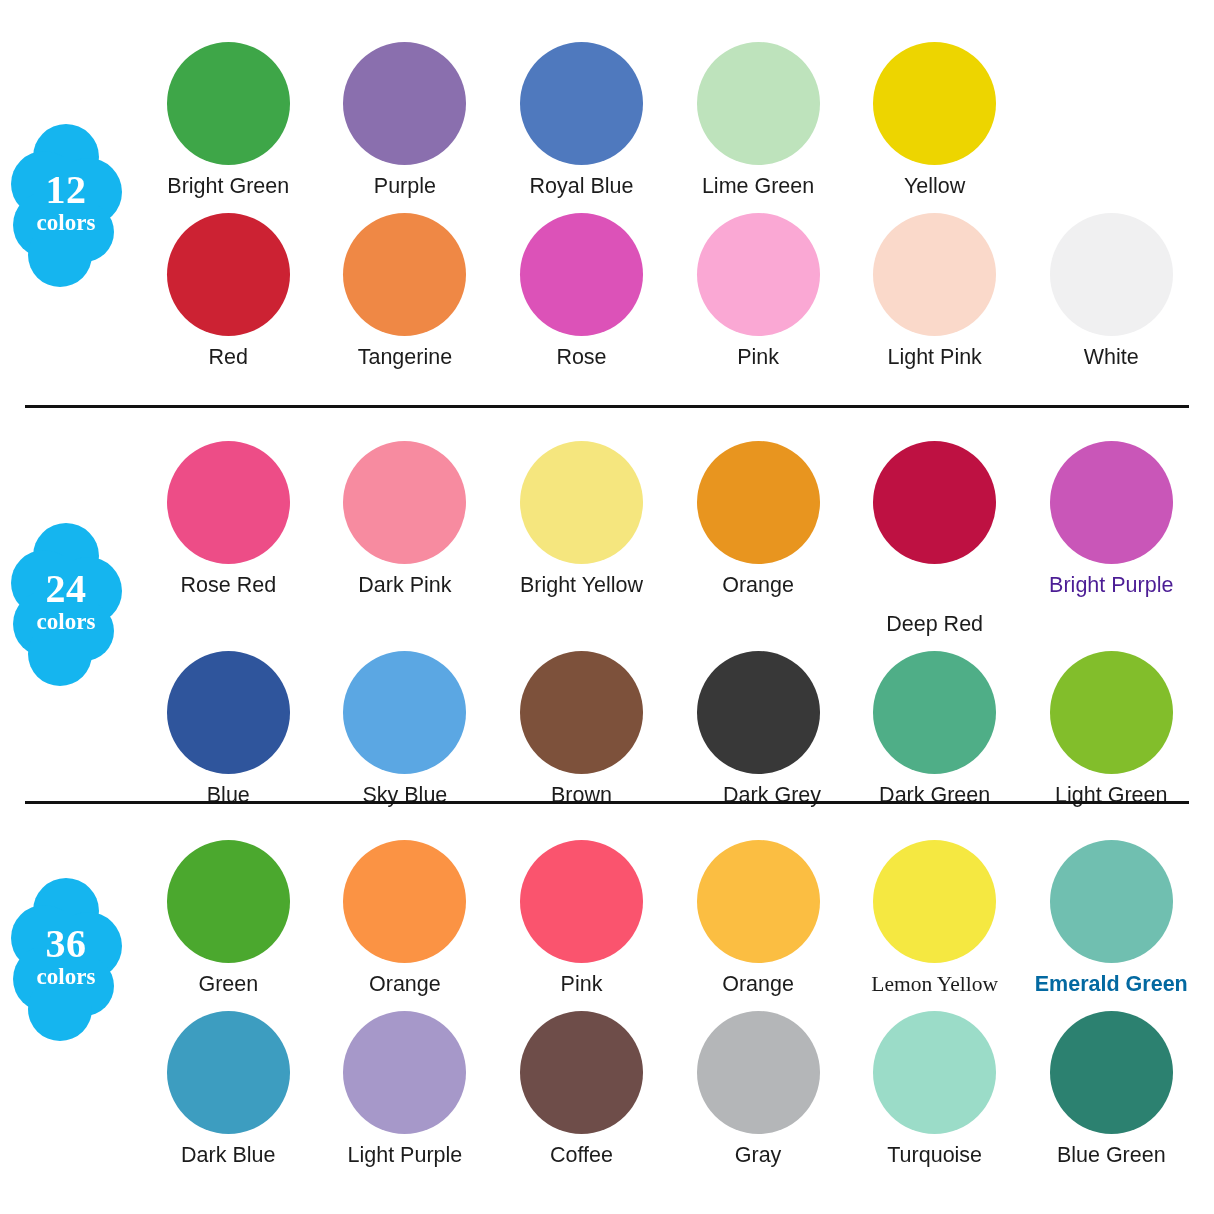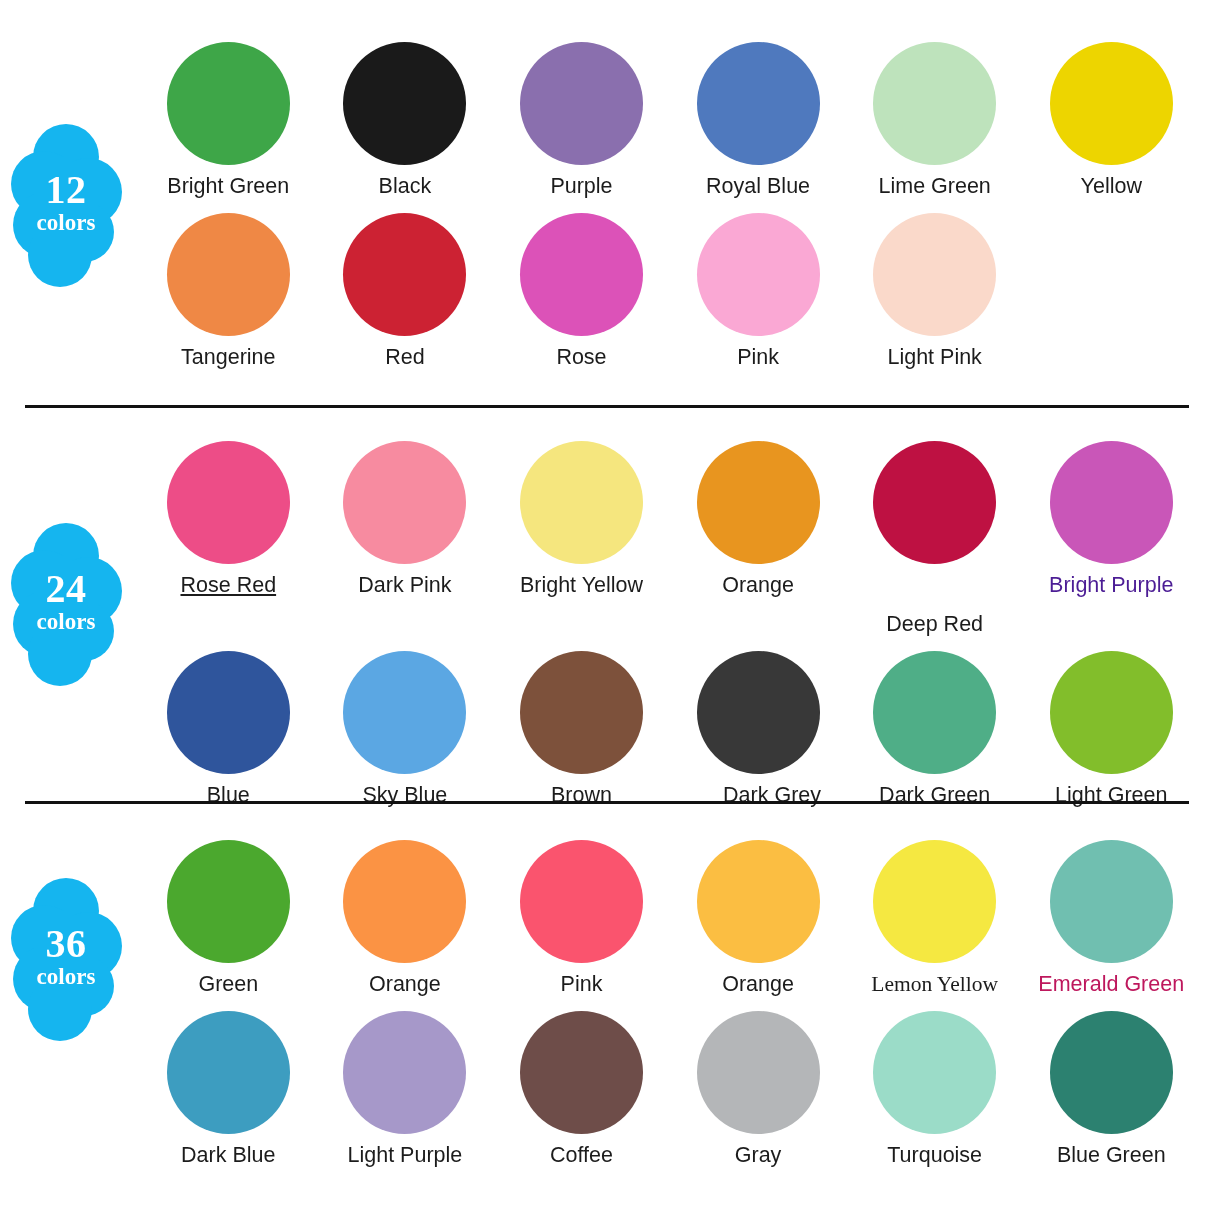--- a/index.html
+++ b/index.html
@@ -108,60 +108,60 @@
       <div class="badge-word">colors</div>
     </div>
 
     <div class="grid" style="top:42px;">
       <div class="row">
         <div class="cell">
           <span class="swatch swatch-lg" style="background-color: rgb(62, 166, 72);"></span>
           <span class="label" style="color: rgb(28, 28, 28);">Bright Green</span>
         </div>
         <div class="cell">
-          <span class="swatch swatch-lg" style="background-color: rgb(26, 26, 26);"></span>
-          <span class="label" style="color: rgb(28, 28, 28);">Black</span>
-        </div>
-        <div class="cell">
           <span class="swatch swatch-lg" style="background-color: rgb(138, 111, 174);"></span>
           <span class="label" style="color: rgb(28, 28, 28);">Purple</span>
         </div>
         <div class="cell">
           <span class="swatch swatch-lg" style="background-color: rgb(79, 121, 190);"></span>
           <span class="label" style="color: rgb(28, 28, 28);">Royal Blue</span>
         </div>
         <div class="cell">
           <span class="swatch swatch-lg" style="background-color: rgb(190, 227, 188);"></span>
           <span class="label" style="color: rgb(28, 28, 28);">Lime Green</span>
         </div>
         <div class="cell">
           <span class="swatch swatch-lg" style="background-color: rgb(237, 213, 0);"></span>
           <span class="label" style="color: rgb(28, 28, 28);">Yellow</span>
         </div>
       </div>
       <div class="row" style="margin-top:14px;">
         <div class="cell">
+          <span class="swatch swatch-lg" style="background-color: rgb(204, 34, 51);"></span>
+          <span class="label" style="color: rgb(28, 28, 28);">Red</span>
+        </div>
+        <div class="cell">
           <span class="swatch swatch-lg" style="background-color: rgb(239, 136, 69);"></span>
           <span class="label" style="color: rgb(28, 28, 28);">Tangerine</span>
         </div>
         <div class="cell">
-          <span class="swatch swatch-lg" style="background-color: rgb(204, 34, 51);"></span>
-          <span class="label" style="color: rgb(28, 28, 28);">Red</span>
-        </div>
-        <div class="cell">
           <span class="swatch swatch-lg" style="background-color: rgb(220, 82, 184);"></span>
           <span class="label" style="color: rgb(28, 28, 28);">Rose</span>
         </div>
         <div class="cell">
           <span class="swatch swatch-lg" style="background-color: rgb(250, 168, 212);"></span>
           <span class="label" style="color: rgb(28, 28, 28);">Pink</span>
         </div>
         <div class="cell">
           <span class="swatch swatch-lg" style="background-color: rgb(250, 217, 202);"></span>
           <span class="label" style="color: rgb(28, 28, 28);">Light Pink</span>
+        </div>
+        <div class="cell">
+          <span class="swatch swatch-lg" style="background-color: rgb(240, 240, 241);"></span>
+          <span class="label" style="color: rgb(28, 28, 28);">White</span>
         </div>
       </div>
     </div>
   </div>
 
   <div class="section-divider" style="top: 405px; background: rgb(17, 17, 17);"></div>
 
   <div class="section">
     <div class="badge" style="top:521px;">
       <svg viewBox="0 0 112 165" aria-hidden="true">
@@ -176,21 +176,21 @@
         </g>
       </svg>
       <div class="badge-num">24</div>
       <div class="badge-word">colors</div>
     </div>
 
     <div class="grid" style="top:441px;">
       <div class="row">
         <div class="cell">
           <span class="swatch swatch-lg" style="background-color: rgb(237, 77, 135);"></span>
-          <span class="label" style="color: rgb(28, 28, 28); text-decoration: underline;">Rose Red</span>
+          <span class="label" style="color: rgb(28, 28, 28);">Rose Red</span>
         </div>
         <div class="cell">
           <span class="swatch swatch-lg" style="background-color: rgb(247, 139, 160);"></span>
           <span class="label" style="color: rgb(28, 28, 28);">Dark Pink</span>
         </div>
         <div class="cell">
           <span class="swatch swatch-lg" style="background-color: rgb(245, 230, 126);"></span>
           <span class="label" style="color: rgb(28, 28, 28);">Bright Yellow</span>
         </div>
         <div class="cell">
@@ -271,21 +271,21 @@
         <div class="cell">
           <span class="swatch swatch-lg" style="background-color: rgb(251, 190, 66);"></span>
           <span class="label" style="color: rgb(28, 28, 28);">Orange</span>
         </div>
         <div class="cell">
           <span class="swatch swatch-lg" style="background-color: rgb(245, 232, 65);"></span>
           <span class="label" style="color: rgb(28, 28, 28); font-family: Liberation Serif, serif;">Lemon Yellow</span>
         </div>
         <div class="cell">
           <span class="swatch swatch-lg" style="background-color: rgb(112, 191, 176);"></span>
-          <span class="label" style="color: #be185d;">Emerald Green</span>
+          <span class="label" style="color: #0369a1; font-weight: bold;">Emerald Green</span>
         </div>
       </div>
       <div class="row" style="margin-top:14px;">
         <div class="cell">
           <span class="swatch swatch-lg" style="background-color: rgb(61, 157, 192);"></span>
           <span class="label" style="color: rgb(28, 28, 28);">Dark Blue</span>
         </div>
         <div class="cell">
           <span class="swatch swatch-lg" style="background-color: rgb(166, 152, 201);"></span>
           <span class="label" style="color: rgb(28, 28, 28);">Light Purple</span>

